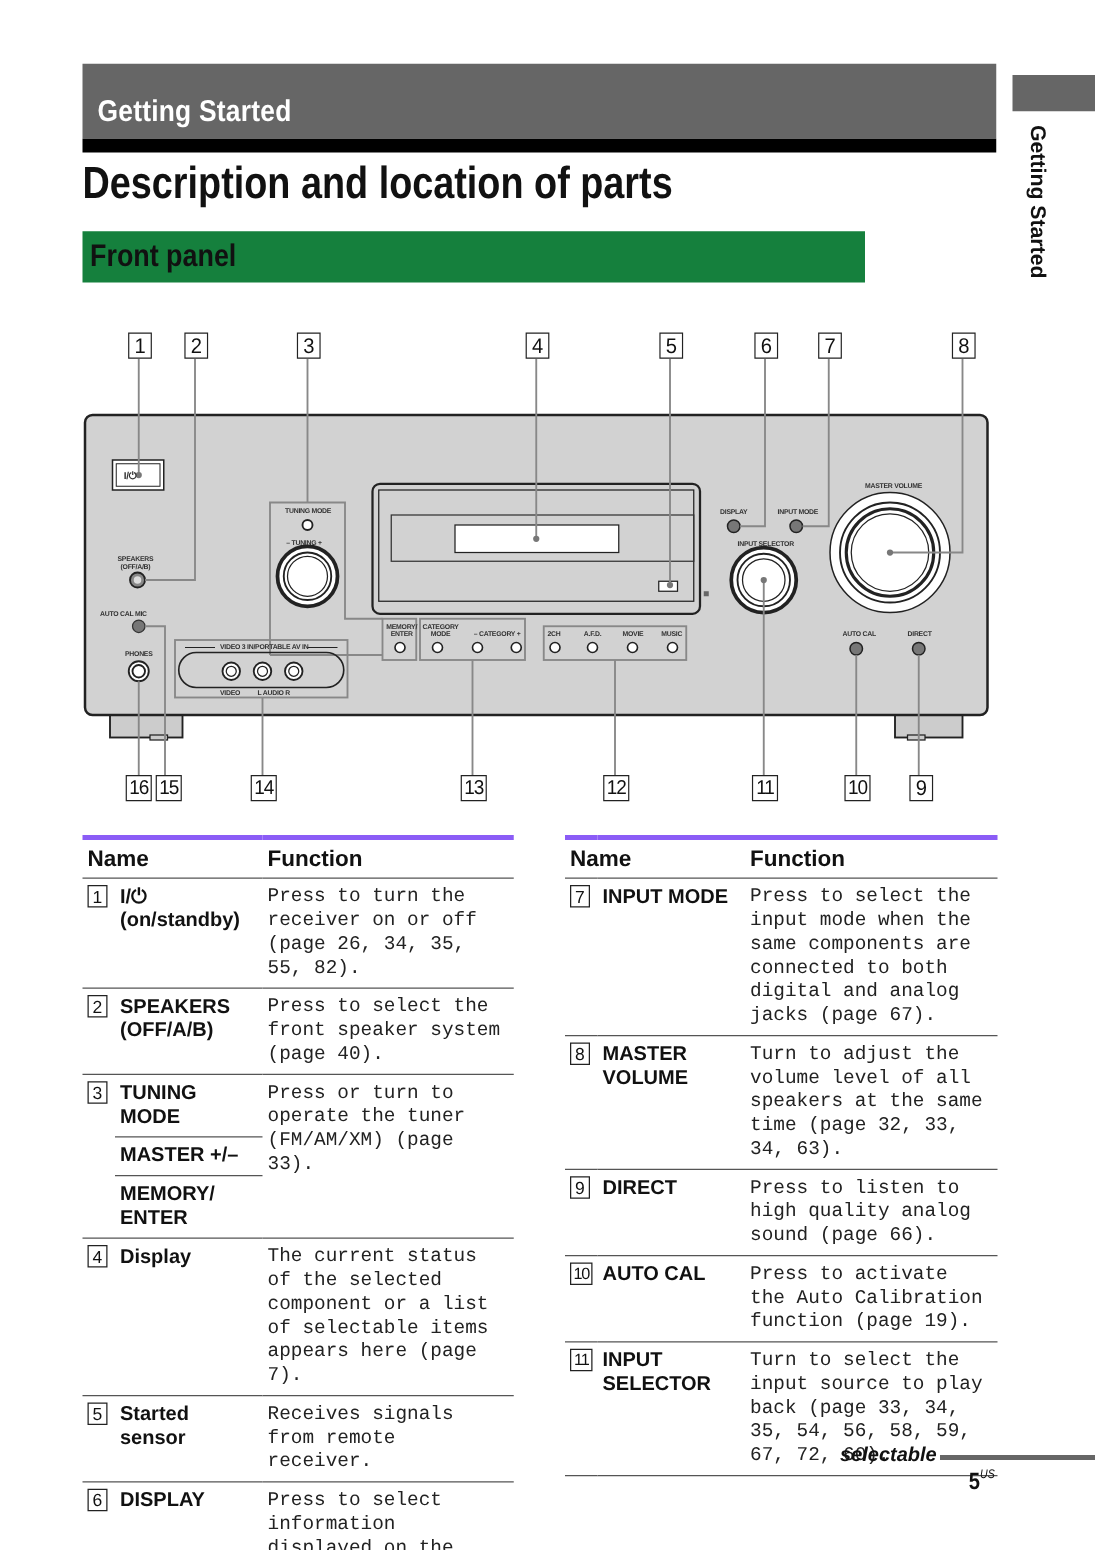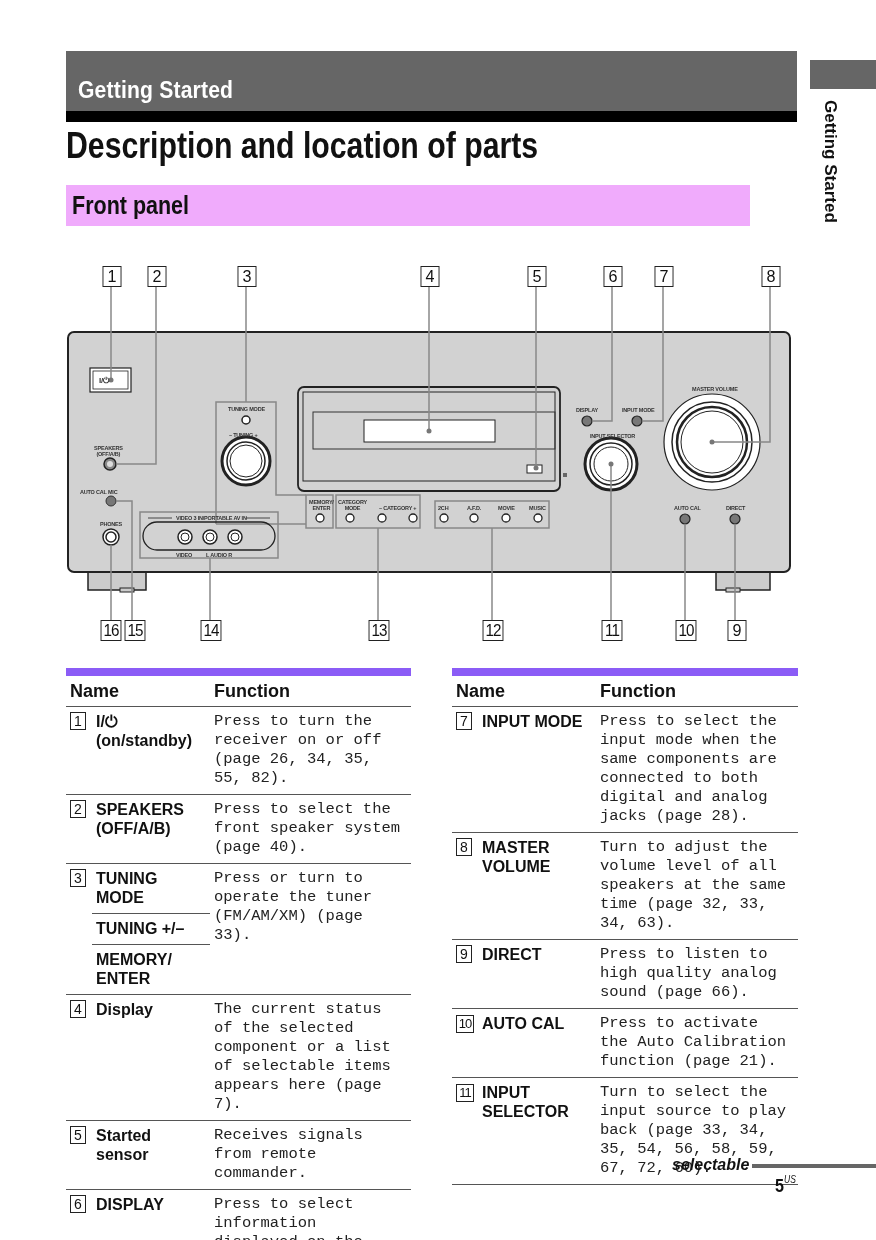--- a/index.html
+++ b/index.html
@@ -5,33 +5,33 @@
   html, body { margin:0; padding:0; background:#fff; }
   body { width:876px; height:1240px; position:relative; overflow:hidden; font-family:"Liberation Sans", sans-serif; color:#111; }
   .abs { position:absolute; }
   .section-bar { left:66px; top:51px; width:731px; height:60px; background:#666; }
   .section-bar .t { position:absolute; left:12px; top:25px; color:#fff; font-weight:bold; font-size:24px; transform:scaleX(0.88); transform-origin:left; letter-spacing:0.2px; }
   .section-rule { left:66px; top:111px; width:731px; height:11px; background:#000; }
   .side-tab { left:810px; top:60px; width:66px; height:29px; background:#666; }
   .side-label { left:820px; top:100px; width:20px; height:140px; }
   .side-label span { position:absolute; left:0; top:0; font-weight:bold; font-size:17px; white-space:nowrap; transform-origin:0 0; transform:translate(20px,0) rotate(90deg); }
   .page-title { left:66px; top:125px; font-weight:bold; font-size:36px; transform:scaleX(0.84); transform-origin:left; white-space:nowrap; }
-  .sub-bar { left:66px; top:185px; width:684px; height:41px; background:#f0abfc; }
+  .sub-bar { left:66px; top:185px; width:626px; height:41px; background:#15803d; }
   .sub-bar .t { position:absolute; left:6px; top:6px; font-weight:bold; font-size:25px; transform:scaleX(0.86); transform-origin:left; white-space:nowrap; }
 
   
   .diagram { left:0; top:0; width:876px; height:660px; pointer-events:none; }
   .diagram svg { position:absolute; left:0; top:0; }
   .callout { position:absolute; width:18px; height:19px; border:1px solid #222; background:#fff; font-size:17px; line-height:19px; text-align:center; transform:scaleX(0.95); }
   .callout.two { width:20px; font-size:16px; letter-spacing:-1px; }
   .plabel { position:absolute; font-size:5.5px; color:#333; white-space:nowrap; text-align:center; font-weight:bold; letter-spacing:-0.2px; }
 
   
   .tbl { position:absolute; border-collapse:collapse; }
-  .tbl .hdr { border-top:8px solid #8b5cf6;margin-left:32px; }
+  .tbl .hdr { border-top:4px solid #8b5cf6;margin-left:32px; }
   .tbl th { text-align:left; font-size:18px; font-weight:bold; padding:5px 4px 4px 4px; border-bottom:1.5px solid #555; }
   .tbl td { vertical-align:top; padding:5px 4px 6px 4px; border-bottom:1.5px solid #555; }
   .tbl td.num { width:20px; padding-right:2px; }
   .tbl .nbox { display:inline-block; width:14px; height:16px; border:1px solid #222; font-size:14px; line-height:16px; text-align:center; font-weight:normal; }
   .tbl .nbox.two { width:16px; font-size:13px; letter-spacing:-1px; }
   .tbl td.name { font-weight:bold; font-size:16px; line-height:19px; }
   .tbl td.fn { font-family:Liberation Mono, monospace; font-size:15.5px; line-height:19px; color:#222; }
   .tbl td.noline { border-bottom:none; }
   .footer-cont { left:672px; top:1156px; font-weight:bold; font-style:italic; font-size:16px; }
   .footer-rule { left:752px; top:1164px; width:124px; height:4px; background:#666; }
@@ -223,34 +223,34 @@
     <td class="num"><span class="nbox">2</span></td>
     <td class="name">SPEAKERS (OFF/A/B)</td>
     <td class="fn">Press to select the front speaker system (page 40).</td>
   </tr>
   <tr>
     <td class="num noline" rowspan="3"><span class="nbox">3</span></td>
     <td class="name">TUNING MODE</td>
     <td class="fn" rowspan="3">Press or turn to operate the tuner (FM/AM/XM) (page 33).</td>
   </tr>
   <tr>
-    <td class="name">TUNING +/–</td>
+    <td class="name">MASTER +/–</td>
   </tr>
   <tr>
     <td class="name">MEMORY/ ENTER</td>
   </tr>
   <tr style="border-top:1.5px solid #555">
     <td class="num"><span class="nbox">4</span></td>
     <td class="name">Display</td>
     <td class="fn">The current status of the selected component or a list of selectable items appears here (page 7).</td>
   </tr>
   <tr>
     <td class="num"><span class="nbox">5</span></td>
     <td class="name">Started sensor</td>
-    <td class="fn">Receives signals from remote commander.</td>
+    <td class="fn">Receives signals from remote receiver.</td>
   </tr>
   <tr>
     <td class="num"><span class="nbox">6</span></td>
     <td class="name">DISPLAY</td>
     <td class="fn">Press to select information displayed on the display (page 60).</td>
   </tr>
 </tbody>
   </table>
 
 <table class="tbl" style="left:452px;top:668px;width:346px">
@@ -260,36 +260,36 @@
       <col>
     </colgroup>
   <tbody>
       <tr class="hdr">
     <th colspan="2">Name</th>
     <th>Function</th>
   </tr>
   <tr>
     <td class="num"><span class="nbox">7</span></td>
     <td class="name" style="white-space:nowrap">INPUT MODE</td>
-    <td class="fn">Press to select the input mode when the same components are connected to both digital and analog jacks (page 28).</td>
+    <td class="fn">Press to select the input mode when the same components are connected to both digital and analog jacks (page 67).</td>
   </tr>
   <tr>
     <td class="num"><span class="nbox">8</span></td>
     <td class="name">MASTER VOLUME</td>
     <td class="fn">Turn to adjust the volume level of all speakers at the same time (page 32, 33, 34, 63).</td>
   </tr>
   <tr>
     <td class="num"><span class="nbox">9</span></td>
     <td class="name">DIRECT</td>
     <td class="fn">Press to listen to high quality analog sound (page 66).</td>
   </tr>
   <tr>
     <td class="num"><span class="nbox two">10</span></td>
     <td class="name">AUTO CAL</td>
-    <td class="fn">Press to activate the Auto Calibration function (page 21).</td>
+    <td class="fn">Press to activate the Auto Calibration function (page 19).</td>
   </tr>
   <tr>
     <td class="num"><span class="nbox two">11</span></td>
     <td class="name">INPUT SELECTOR</td>
     <td class="fn">Turn to select the input source to play back (page 33, 34, 35, 54, 56, 58, 59, 67, 72, 60).</td>
   </tr>
 </tbody>
   </table>
 
 <div class="abs footer-cont">selectable</div>

